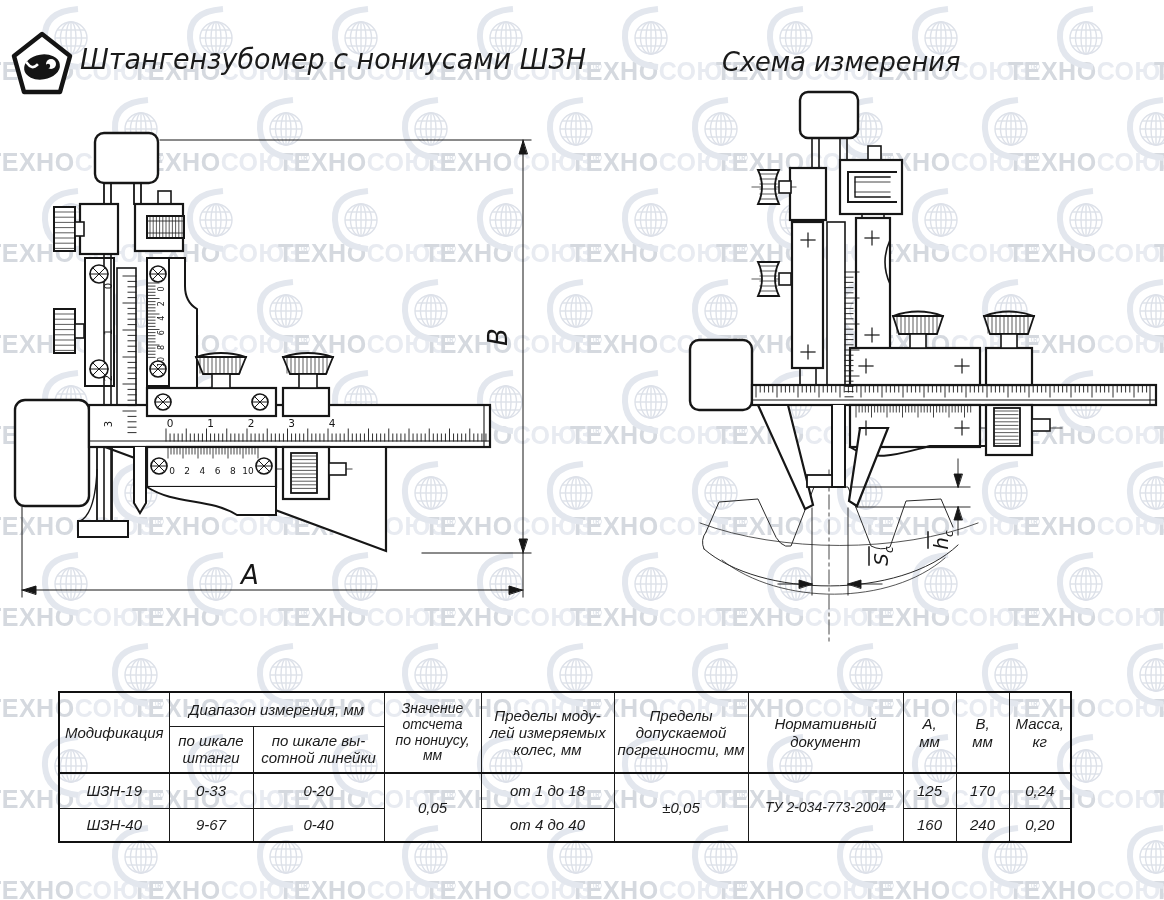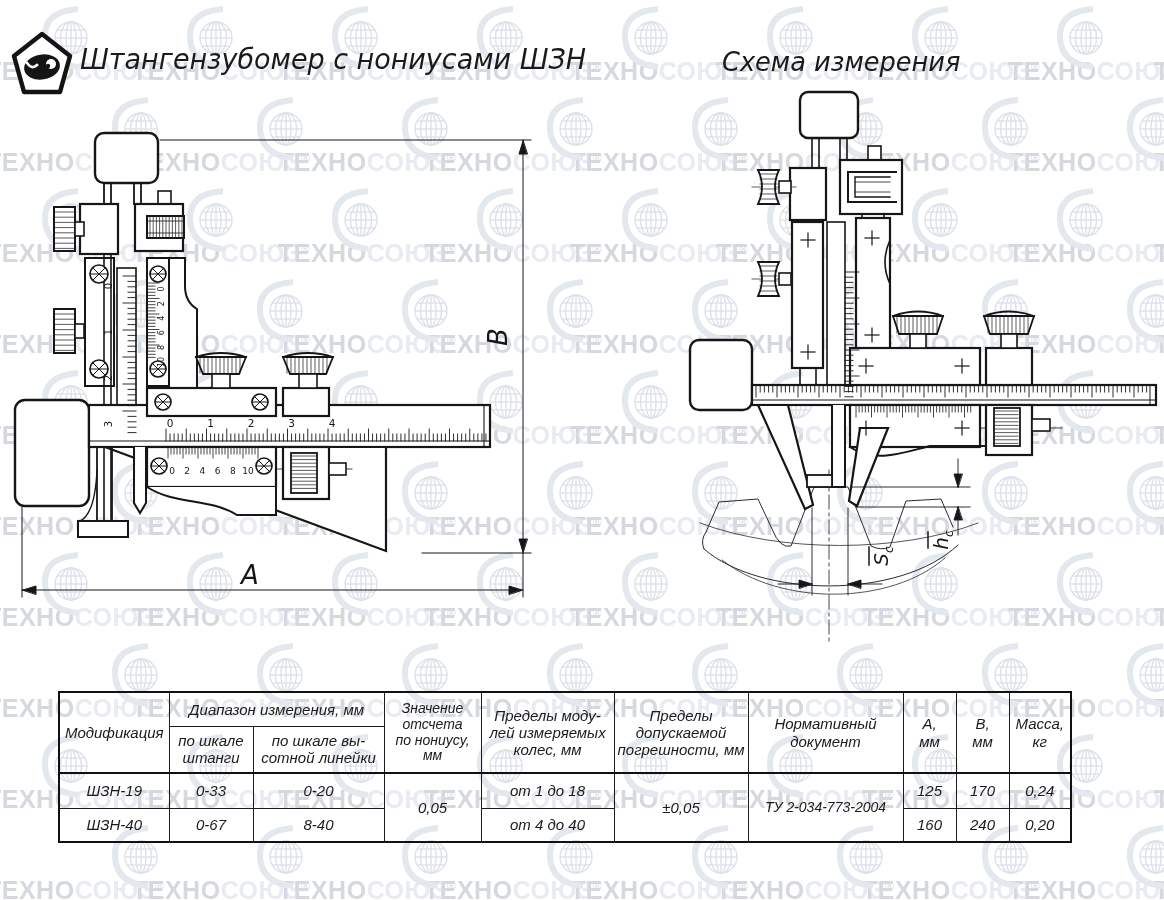--- a/index.html
+++ b/index.html
@@ -1869,22 +1869,22 @@
         <td rowspan="2">0,05</td>
         <td>от 1 до 18</td>
         <td rowspan="2">±0,05</td>
         <td rowspan="2" class="fs14">ТУ 2-034-773-2004</td>
         <td>125</td>
         <td>170</td>
         <td>0,24</td>
       </tr>
       <tr class="drow2">
         <td>ШЗН-40</td>
-        <td>0-67</td>
-        <td>8-40</td>
+        <td>9-67</td>
+        <td>0-40</td>
         <td>от 4 до 40</td>
         <td>160</td>
         <td>240</td>
         <td>0,20</td>
       </tr>
     </tbody>
   </table>
 </div>
 
 </body></html>

